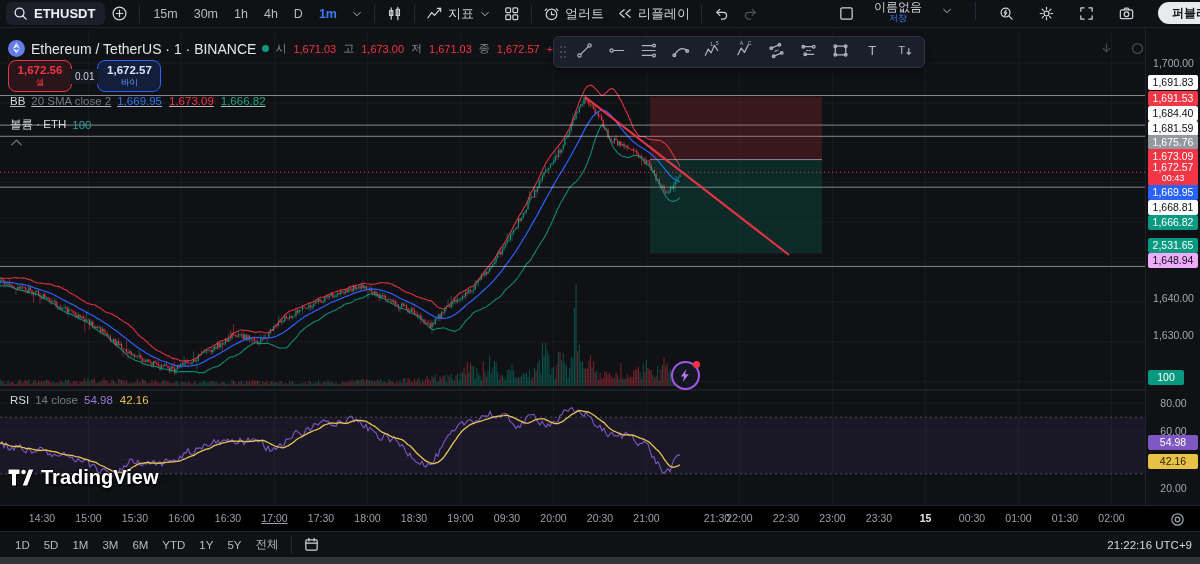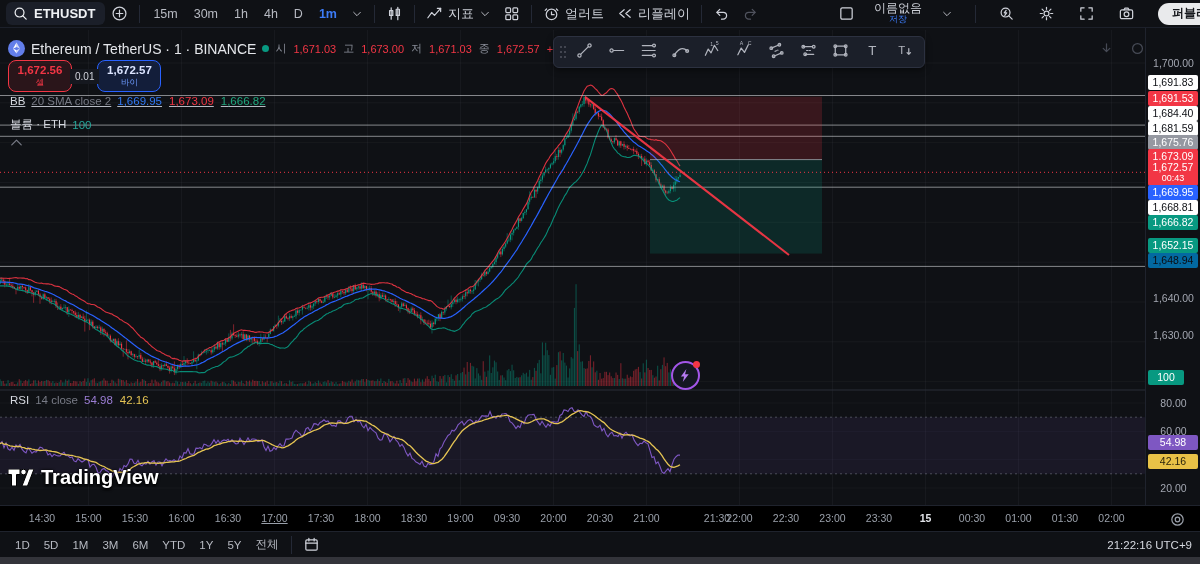--- a/index.html
+++ b/index.html
@@ -11,21 +11,21 @@
   .tb-item,.tbtn,.icbtn{display:flex;align-items:center;gap:5px;background:none;border:none;color:#cfd2da;
           font-size:13px;padding:3px 6px;border-radius:4px;cursor:pointer;font-family:inherit;white-space:nowrap;}
   .symbol{background:#1b1f29;border-radius:6px;padding:3px 10px 3px 6px;font-weight:bold;color:#f0f2f5;}
   .tfs{display:flex;align-items:center;}
   .tf{background:none;border:none;color:#b7bac2;font-size:12.5px;padding:4px 8px;border-radius:4px;cursor:pointer;font-family:inherit;}
   .tf.active{color:#3c7bf5;font-weight:bold;}
   .vsep{width:1px;height:18px;background:#242936;margin:0 5px;flex:0 0 1px;}
   .icbtn.dim{color:#50535e;}
   .ic{display:inline-flex;align-items:center;justify-content:center;color:inherit;}
   .ic.sm svg{width:12px;height:12px;}
-  .tb-right{margin-left:auto;display:flex;align-items:center;gap:11px;}
+  .tb-right{margin-left:auto;display:flex;align-items:flex-start;gap:11px;}
   .layoutname{display:flex;flex-direction:column;align-items:center;line-height:11px;cursor:pointer;padding:0 2px;}
   .layoutname .nm{font-size:12px;color:#cfd2da;}
   .layoutname .save{font-size:9px;color:#3c7bf5;}
   .publish{background:#e9eaec;color:#15171c;font-size:12px;font-weight:bold;height:22px;border-radius:11px;
            display:flex;align-items:center;padding:0 14px;margin-left:6px;margin-right:-34px;}
   
   #chartwrap{position:absolute;left:0;top:28px;width:1145px;height:477px;z-index:1;}
   
   .legend{position:absolute;z-index:10;display:flex;align-items:center;gap:6px;white-space:nowrap;}
   #mainlegend{left:8px;top:40px;font-size:14px;color:#e4e6ea;}
@@ -1768,22 +1768,22 @@
     <div class="pbadge" style="top: 47px; background: rgb(255, 255, 255); color: rgb(12, 14, 19);">1,691.83</div>
     <div class="pbadge" style="top: 63px; background: rgb(242, 54, 69); color: rgb(255, 255, 255);">1,691.53</div>
     <div class="pbadge" style="top: 78px; background: rgb(255, 255, 255); color: rgb(12, 14, 19);">1,684.40</div>
     <div class="pbadge" style="top: 93px; background: rgb(255, 255, 255); color: rgb(12, 14, 19);">1,681.59</div>
     <div class="pbadge" style="top: 107px; background: rgb(149, 152, 161); color: rgb(255, 255, 255);">1,675.76</div>
     <div class="pbadge" style="top: 121px; background: rgb(242, 54, 69); color: rgb(255, 255, 255);">1,673.09</div>
     <div class="pbadge two" style="top: 132px; background: rgb(242, 54, 69); color: rgb(255, 255, 255);">1,672.57<span class="sub">00:43</span></div>
     <div class="pbadge" style="top: 157px; background: rgb(41, 98, 255); color: rgb(255, 255, 255);">1,669.95</div>
     <div class="pbadge" style="top: 172px; background: rgb(255, 255, 255); color: rgb(12, 14, 19);">1,668.81</div>
     <div class="pbadge" style="top: 187px; background: rgb(8, 153, 129); color: rgb(255, 255, 255);">1,666.82</div>
-    <div class="pbadge" style="top: 210px; background: rgb(8, 153, 129); color: rgb(255, 255, 255);">1,652.15</div>
-    <div class="pbadge" style="top: 225px; background: #0369a1; color: rgb(12, 14, 19);">1,648.94</div>
+    <div class="pbadge" style="top: 210px; background: rgb(8, 153, 129); color: rgb(255, 255, 255);">2,531.65</div>
+    <div class="pbadge" style="top: 225px; background: #f0abfc; color: rgb(12, 14, 19);">1,648.94</div>
     <div class="ptick" style="top: 264px;">1,640.00</div>
     <div class="ptick" style="top: 301px;">1,630.00</div>
     <div class="pbadge small" style="top: 342px; background: rgb(8, 153, 129); color: rgb(255, 255, 255);">100</div>
     <div class="ptick" style="top: 369px;">80.00</div>
     <div class="ptick" style="top: 397px;">60.00</div>
     <div class="pbadge" style="top: 407px; background: rgb(126, 87, 194); color: rgb(255, 255, 255);">54.98</div>
     <div class="pbadge" style="top: 426px; background: rgb(232, 194, 71); color: rgb(35, 31, 10);">42.16</div>
     <div class="ptick" style="top: 454px;">20.00</div>
   </div>
 <div id="taxis">

